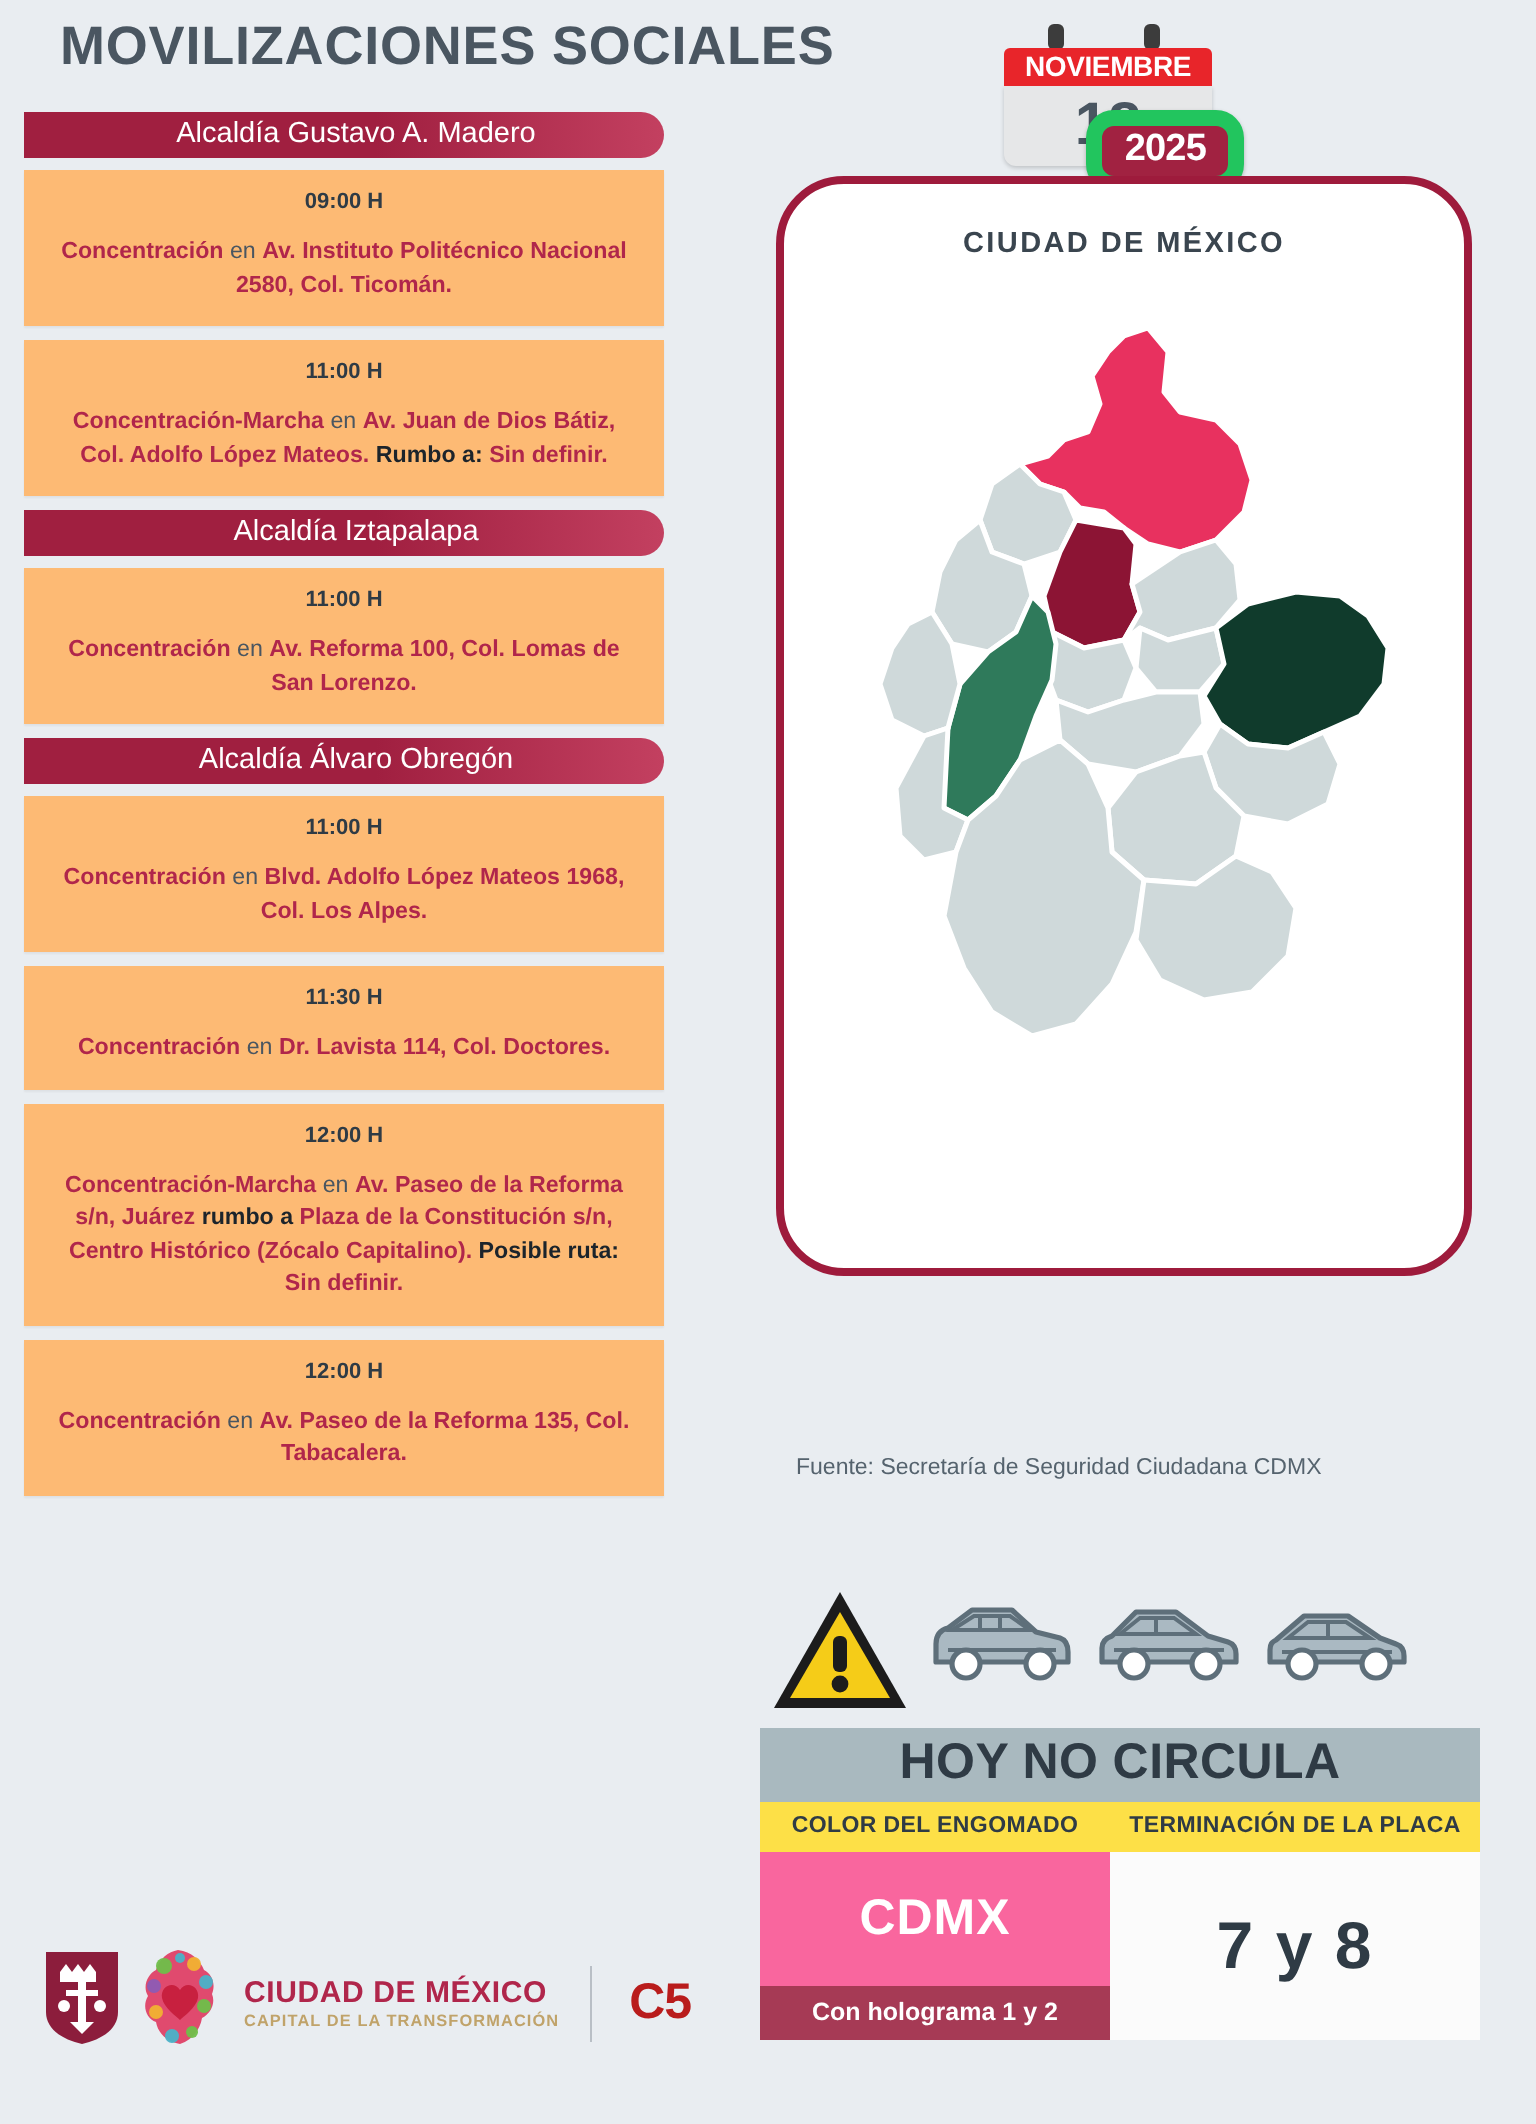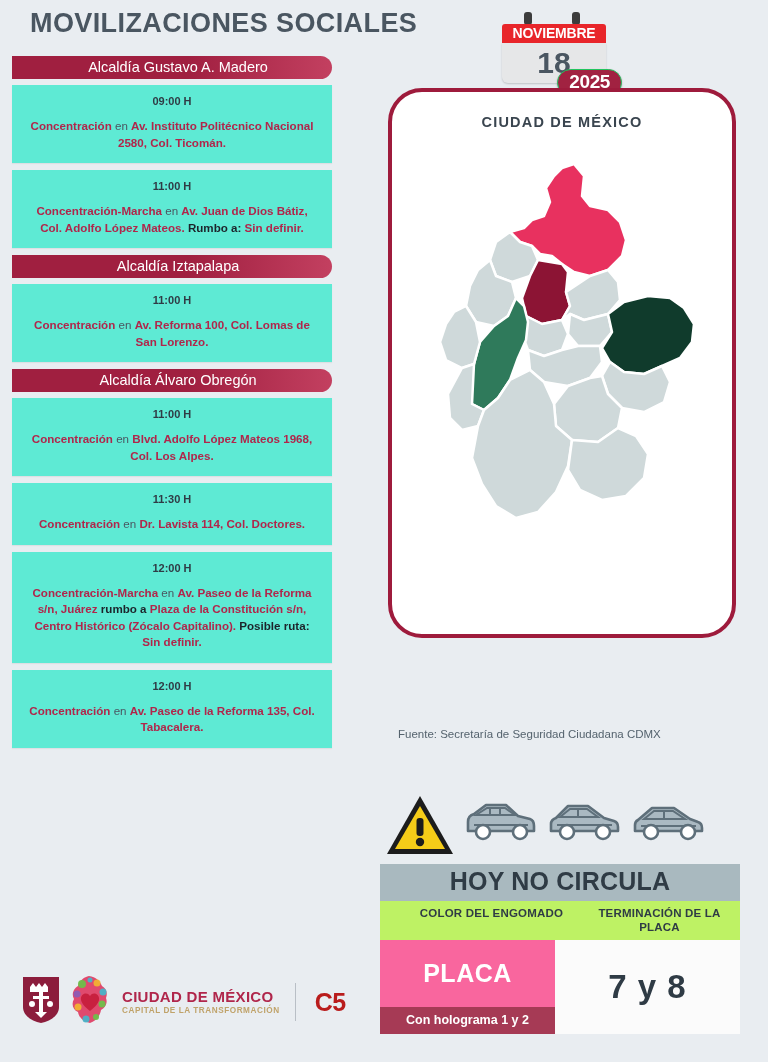--- a/index.html
+++ b/index.html
@@ -75,21 +75,21 @@
   .cal-year {
     position: absolute;
     right: -16px;
     bottom: -13px;
     background: #a12241;
     color: #ffffff;
     font-size: 19px;
     font-weight: bold;
     padding: 1px 11px 2px 11px;
     border-radius: 14px;
-    border: 1px solid #22c55e;
+    border: 8px solid #22c55e;
     box-shadow: 0 1px 2px rgba(0,0,0,.25);
     letter-spacing: -0.4px;
   }
 
   
   #left-column {
     position: absolute;
     left: 12px;
     top: 56px;
     width: 320px;
@@ -102,21 +102,21 @@
     background: linear-gradient(to right, #a01f40 0%, #a01f40 55%, #c34060 100%);
     color: #ffffff;
     font-size: 14.5px;
     line-height: 23px;
     padding-left: 12px;
     box-sizing: border-box;
     overflow: hidden;
     white-space: nowrap;
   }
   .event-card {
-    background: #5eead4;
+    background: #fdba74;
     padding: 10px 12px 12px 12px;
     margin-bottom: 7px;
     box-shadow: 0 1px 1px rgba(0,0,0,.05);
   }
   .event-time {
     font-size: 11px;
     font-weight: bold;
     color: #2f3b45;
     margin-bottom: 11px;
   }
@@ -237,22 +237,21 @@
     background: #a9b9bf;
     color: #2f3b45;
     font-size: 25px;
     font-weight: bold;
     text-align: center;
     padding: 3px 0 5px 0;
     letter-spacing: 0.2px;
   }
   .hnc-subheads {
     display: flex;
-    background: #bef264;
-    padding-left: 24px;
+    background: #fde047;
   }
   .hnc-sub {
     flex: 1;
     text-align: center;
     font-size: 11.5px;
     font-weight: bold;
     color: #2f3b45;
     line-height: 14px;
     padding: 5px 0 6px 0;
     letter-spacing: 0.2px;
@@ -470,18 +469,18 @@
       </span>
     </div>
   </div>
   <div class="hnc-title">HOY NO CIRCULA</div>
   <div class="hnc-subheads">
     <div class="hnc-sub left">COLOR DEL ENGOMADO</div>
     <div class="hnc-sub">TERMINACIÓN DE LA PLACA</div>
   </div>
   <div class="hnc-values">
     <div class="hnc-color-cell" style="background: rgb(249, 102, 158);">
-      <div class="hnc-color-name">PLACA</div>
+      <div class="hnc-color-name">CDMX</div>
       <div class="hnc-holo">Con holograma 1 y 2</div>
     </div>
     <div class="hnc-plate-cell">7 y 8</div>
   </div>
 </div>
 
 </body></html>

